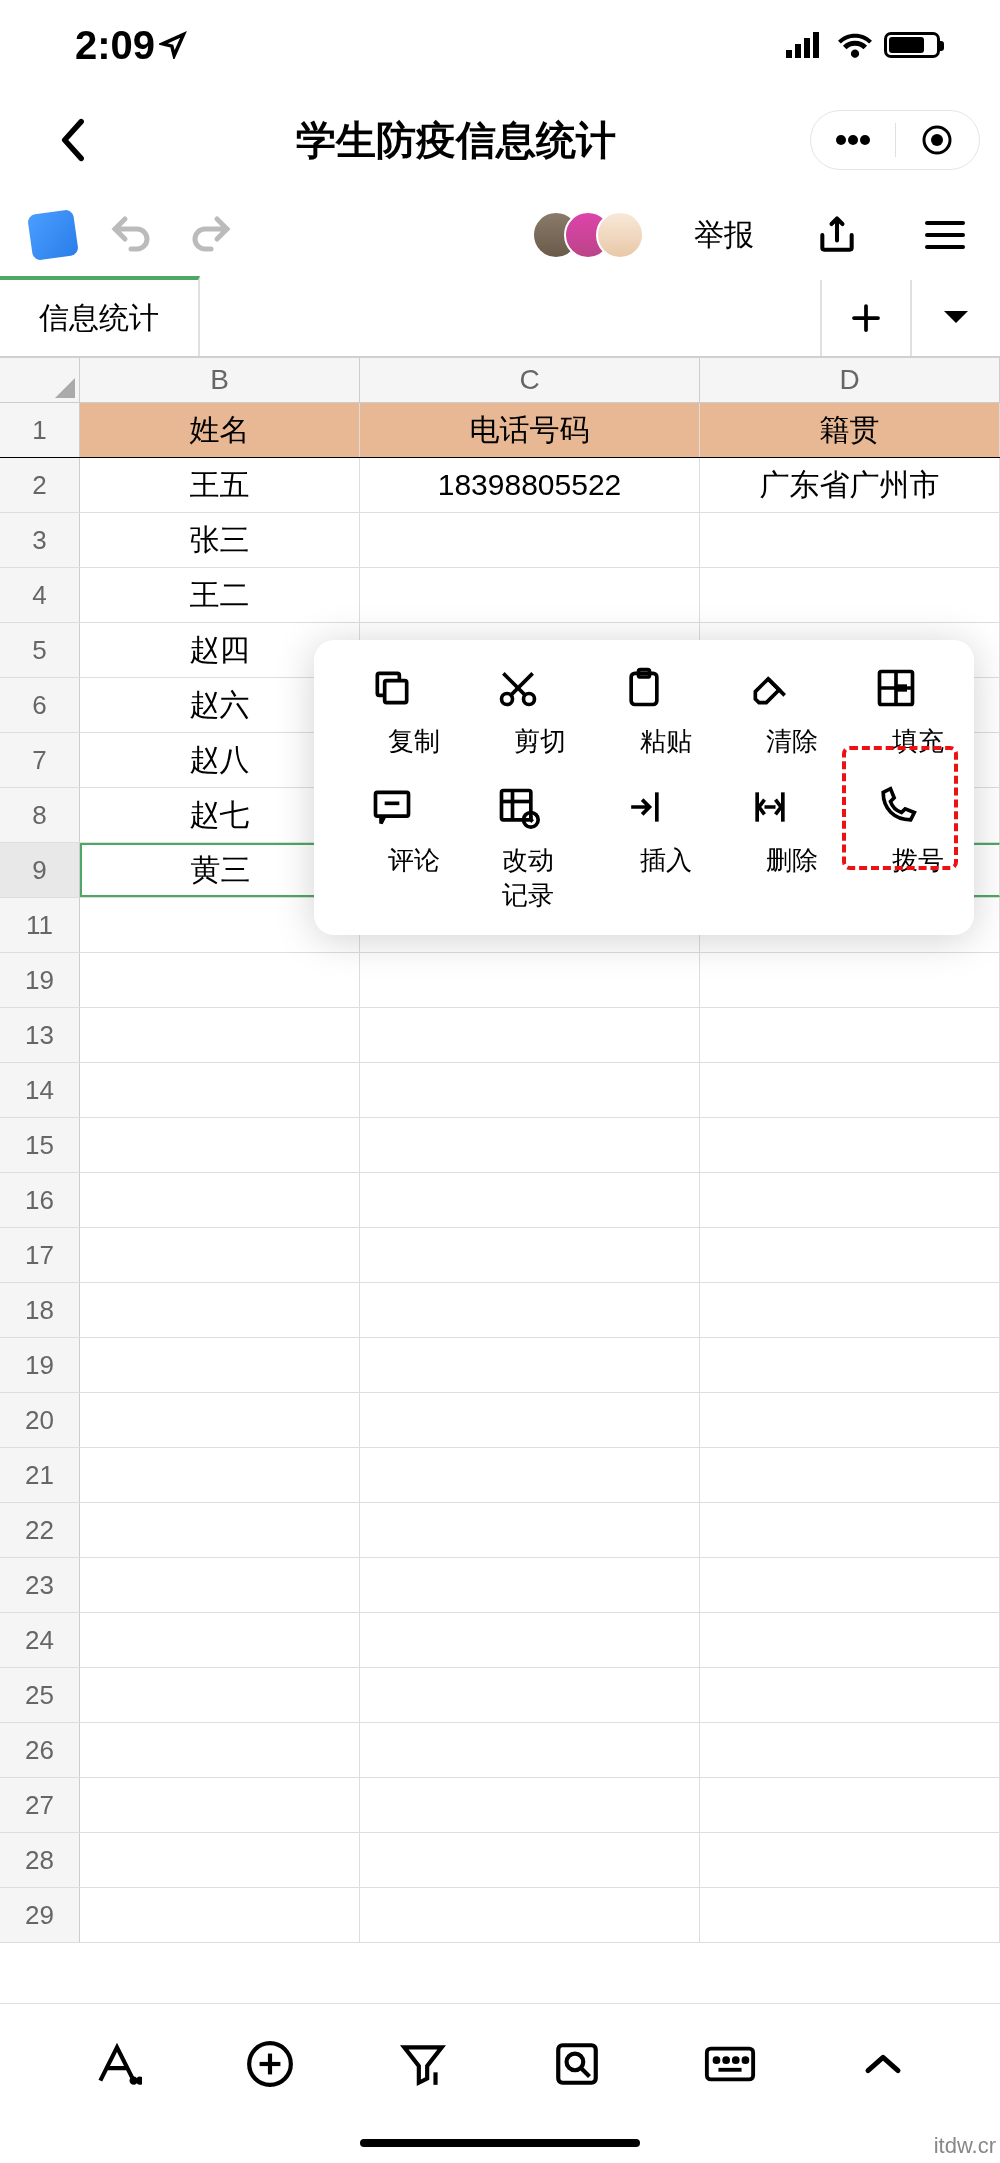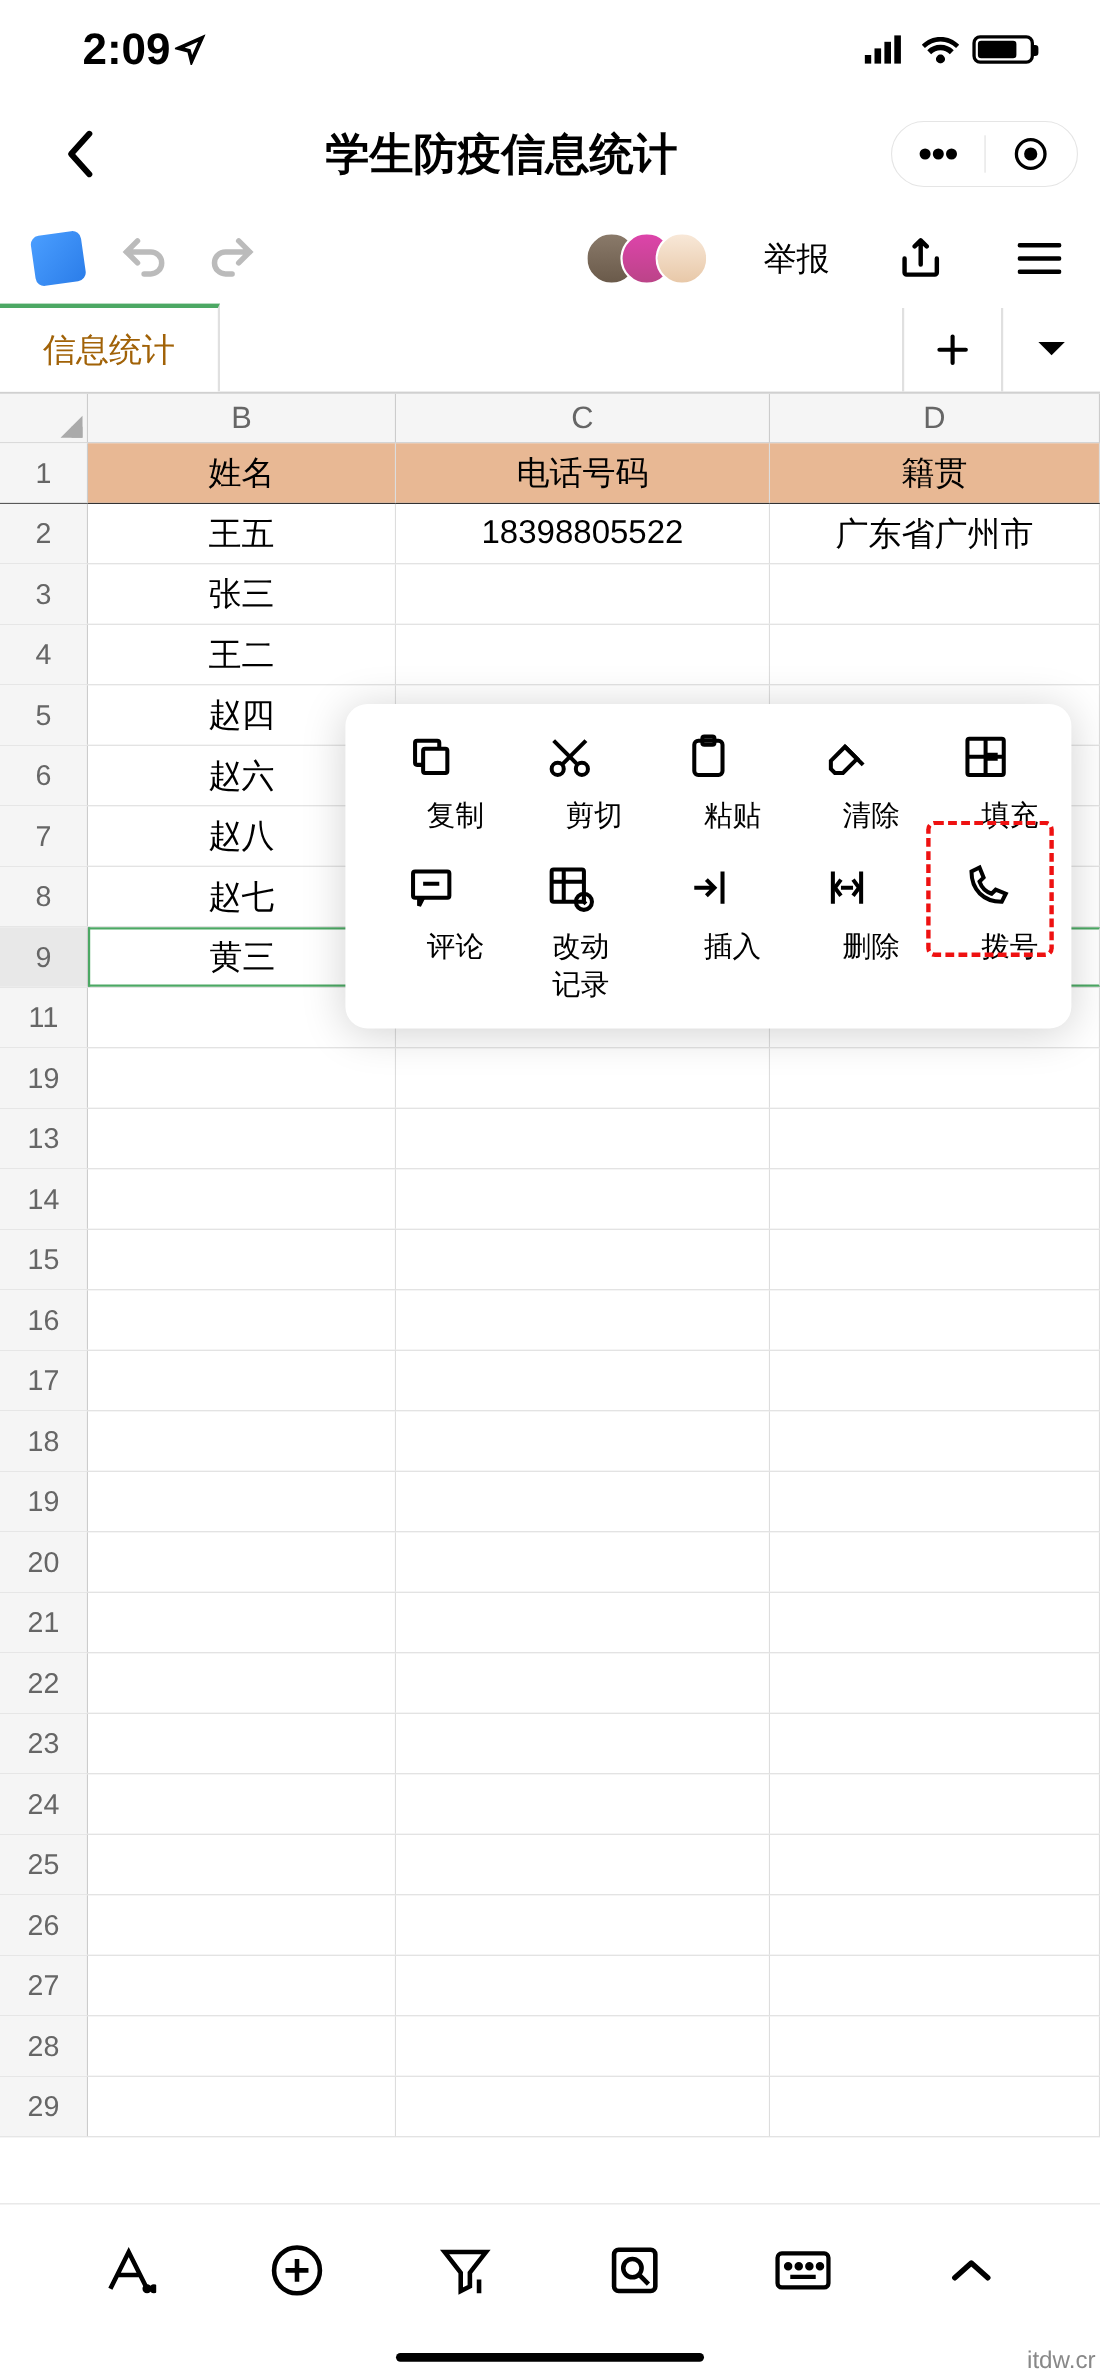--- a/index.html
+++ b/index.html
@@ -28,21 +28,21 @@
 .avatars { margin-left: auto; display: flex; }
 .avatar { width: 48px; height: 48px; border-radius: 50%; border: 2px solid #fff; margin-left: -16px; }
 .avatar:nth-child(1) { background: linear-gradient(#8a7a6a,#6a5a4a); }
 .avatar:nth-child(2) { background: linear-gradient(#d4a,#b48); }
 .avatar:nth-child(3) { background: linear-gradient(#f8e8d8,#e8c8a8); }
 .report { font-size: 30px; margin-left: 20px; }
 .share-icon, .menu-icon { width: 50px; height: 50px; display: flex; align-items: center; justify-content: center; margin-left: 28px; }
 
 
 .sheet-tabs { height: 78px; display: flex; border-bottom: 2px solid #d0d0d0; }
-.sheet-tab { width: 200px; display: flex; align-items: center; justify-content: center; font-size: 30px; color: #a16207; border-right: 2px solid #e0e0e0; border-top: 4px solid #4ca864; background: #fff; margin-top: -4px; }
+.sheet-tab { width: 200px; display: flex; align-items: center; justify-content: center; font-size: 30px; color: #000000; border-right: 2px solid #e0e0e0; border-top: 4px solid #4ca864; background: #fff; margin-top: -4px; }
 .sheet-actions { margin-left: auto; display: flex; }
 .sheet-act { width: 90px; display: flex; align-items: center; justify-content: center; border-left: 2px solid #e0e0e0; }
 
 
 .grid { flex: 1; overflow: hidden; position: relative; }
 .col-headers { display: flex; height: 45px; background: #f5f5f5; border-bottom: 1px solid #ccc; }
 .corner { width: 80px; border-right: 1px solid #ccc; background: #f5f5f5; position: relative; }
 .corner::before { content: ""; position: absolute; right: 4px; bottom: 4px; border: 10px solid transparent; border-right-color: #aaa; border-bottom-color: #aaa; }
 .col-h { border-right: 1px solid #ccc; display: flex; align-items: center; justify-content: center; font-size: 28px; color: #666; }
 .col-B { width: 280px; }

